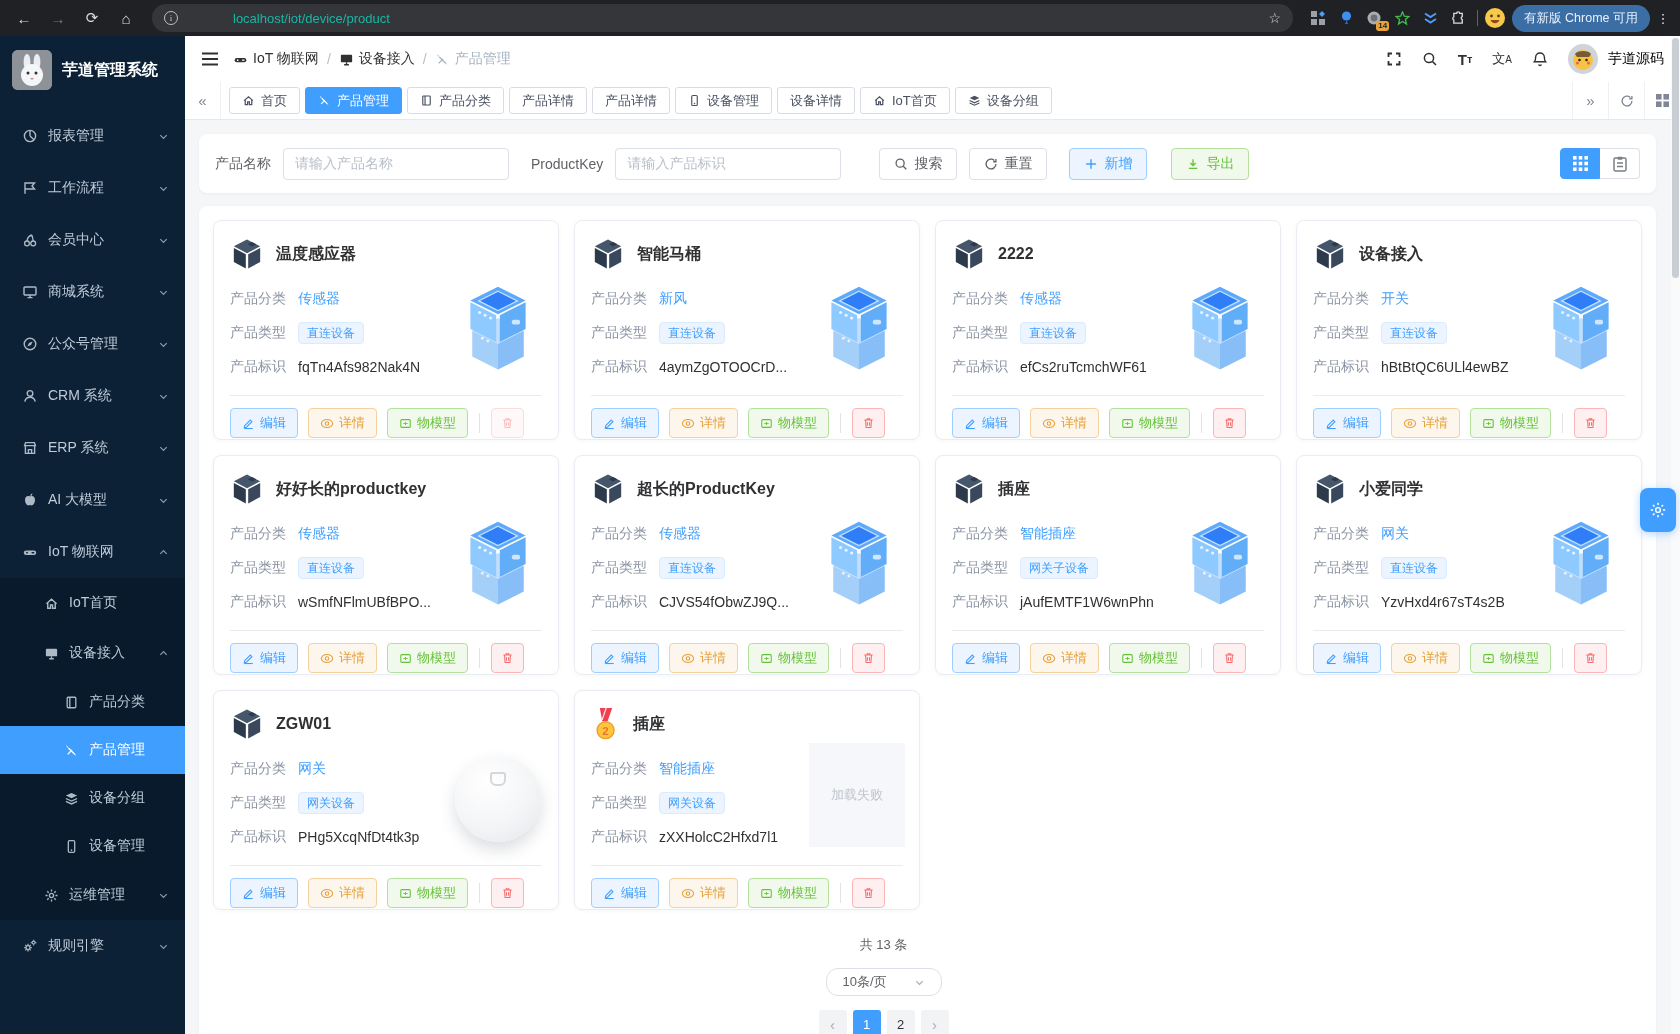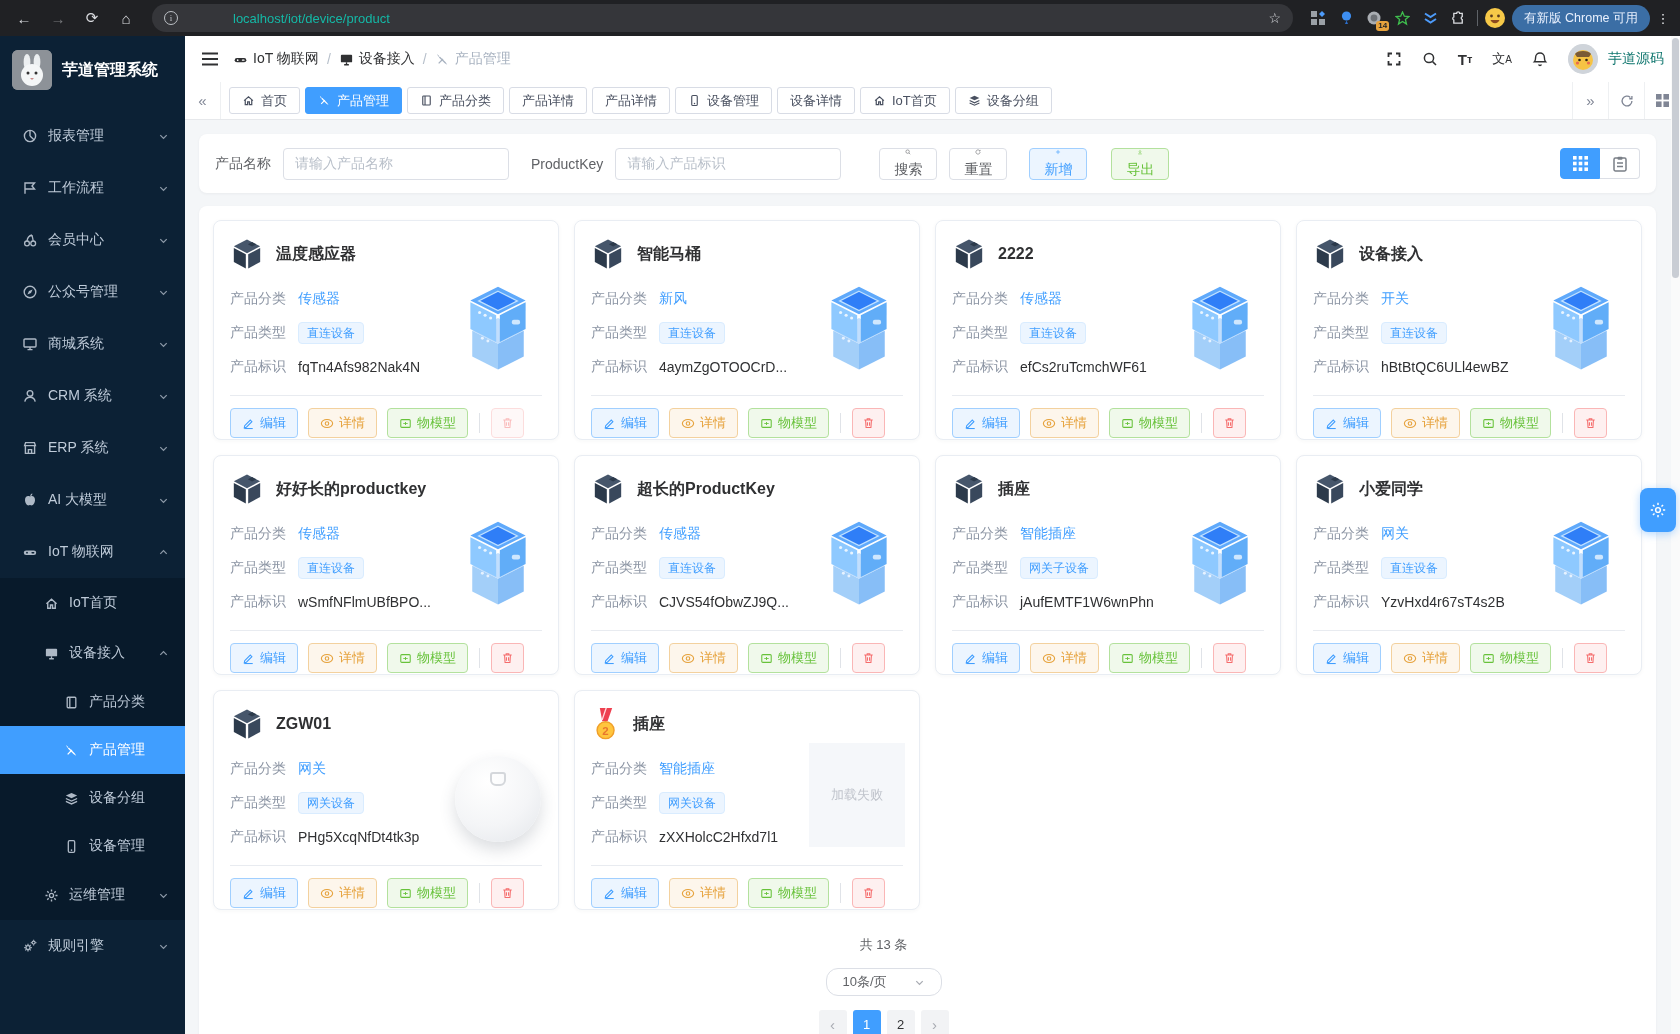--- a/index.html
+++ b/index.html
@@ -46,38 +46,38 @@
   .hdr { height:46px; background:#fff; display:flex; align-items:center; padding:0 16px; gap:14px; }
   .hamb { color:#303133; }
   .crumbs { display:flex; align-items:center; gap:8px; font-size:14px; color:#303133; flex:1; }
   .crumb { display:flex; align-items:center; gap:5px; }
   .crumb .mi { color:#303133; }
   .crumb.muted, .crumb.muted .mi { color:#a8b2c0; }
   .crumb-sep { color:#b6bfca; }
   .hicons { display:flex; align-items:center; gap:20px; color:#5a5e66; }
   .hicon { display:flex; align-items:center; justify-content:center; }
   .havatar { width:30px; height:30px; border-radius:50%; overflow:hidden; background:#d9dce1; }
-  .huser { font-size:14px; color:#0f766e; margin-left:-10px; }
+  .huser { font-size:14px; color:#000000; margin-left:-10px; }
 
   .tabbar { height:38px; background:#fff; border-bottom:1px solid #e6e8eb; display:flex; align-items:center; }
   .tab-side { width:36px; height:100%; display:flex; align-items:center; justify-content:center; color:#808695; font-size:15px; border-right:1px solid #eef0f2; flex:0 0 auto; }
   .tab-side.r { border-right:none; border-left:1px solid #eef0f2; }
   .tabs { flex:1; display:flex; align-items:center; gap:5px; padding:0 8px; overflow:hidden; }
   .tab { height:27px; display:flex; align-items:center; gap:6px; padding:0 12px; border:1px solid #d8dce5; border-radius:3px; background:#fff; font-size:13px; color:#495060; white-space:nowrap; cursor:pointer; }
   .tab .mi { color:#495060; }
   .tab.active { background:#409eff; border-color:#409eff; color:#fff; }
   .tab.active .mi { color:#fff; }
 
   .content { flex:1; display:flex; flex-direction:column; overflow:hidden; padding:14px 24px 0 14px; }
 
   .filterbar { background:#fff; border-radius:8px; box-shadow:0 1px 3px rgba(31,45,61,.05); height:59px; display:flex; align-items:center; padding:0 16px; gap:12px; flex:0 0 auto; }
   .flabel { font-size:14px; color:#606266; white-space:nowrap; }
   .finput { width:226px; height:32px; border:1px solid #dcdfe6; border-radius:4px; padding:0 11px; font-size:14px; color:#303133; font-family:Liberation Mono, monospace; }
   .finput::placeholder { color:#b8bfc9; }
-  .btn { height:32px; display:inline-flex; align-items:center; gap:6px; padding:0 14px; border:1px solid #dcdfe6; border-radius:4px; background:#fff; font-size:14px; color:#606266; cursor:pointer; font-family:inherit; white-space:nowrap;flex-direction:column; }
+  .btn { height:32px; display:inline-flex; align-items:center; gap:6px; padding:0 14px; border:1px solid #dcdfe6; border-radius:4px; background:#fff; font-size:14px; color:#606266; cursor:pointer; font-family:inherit; white-space:nowrap; }
   .btn-add { background:#ecf5ff; border-color:#a0cfff; color:#409eff; margin-left:10px; }
   .btn-export { background:#f0f9eb; border-color:#b3e19d; color:#67c23a; margin-left:12px; }
   .view-toggle { margin-left:auto; display:flex; }
   .vbtn { width:40px; height:31px; border:1px solid #dcdfe6; background:#fff; display:flex; align-items:center; justify-content:center; color:#7a7f87; cursor:pointer; }
   .vbtn:first-child { border-radius:4px 0 0 4px; }
   .vbtn:last-child { border-radius:0 4px 4px 0; border-left:none; }
   .vbtn.active { background:#409eff; border-color:#409eff; color:#fff; }
 
   .panel { margin-top:13px; background:#fff; border-radius:8px 8px 0 0; box-shadow:0 1px 3px rgba(31,45,61,.05); flex:1; display:flex; flex-direction:column; padding:14px 14px 16px; overflow:hidden; }
   .grid { display:grid; grid-template-columns:repeat(4,1fr); gap:15px; }
@@ -237,39 +237,39 @@
         <span class="mlabel">会员中心</span>
         <span class="chev">
             <svg width="11" height="11" viewBox="0 0 12 12">
               <path d="M2.5 4.5 6 8l3.5-3.5" fill="none" stroke="currentColor" stroke-width="1.4"></path>
             </svg>
           </span>
       </div>
       <div class="mitem">
         <span class="mi">
             <svg width="16" height="16" viewBox="0 0 16 16">
-              <circle cx="8" cy="8" r="5.8" fill="none" stroke="currentColor" stroke-width="1.4"></circle>
-              <path d="M10.6 5.4 9 9l-3.6 1.6L7 7z" fill="currentColor"></path>
-            </svg>
-          </span>
-        <span class="mlabel">公众号管理</span>
+              <rect x="2" y="3" width="12" height="8" rx="1" fill="none" stroke="currentColor" stroke-width="1.4"></rect>
+              <path d="M5.5 13.6h5M8 11v2.6" stroke="currentColor" stroke-width="1.4" fill="none"></path>
+            </svg>
+          </span>
+        <span class="mlabel">商城系统</span>
         <span class="chev">
             <svg width="11" height="11" viewBox="0 0 12 12">
               <path d="M2.5 4.5 6 8l3.5-3.5" fill="none" stroke="currentColor" stroke-width="1.4"></path>
             </svg>
           </span>
       </div>
       <div class="mitem">
         <span class="mi">
             <svg width="16" height="16" viewBox="0 0 16 16">
-              <rect x="2" y="3" width="12" height="8" rx="1" fill="none" stroke="currentColor" stroke-width="1.4"></rect>
-              <path d="M5.5 13.6h5M8 11v2.6" stroke="currentColor" stroke-width="1.4" fill="none"></path>
-            </svg>
-          </span>
-        <span class="mlabel">商城系统</span>
+              <circle cx="8" cy="8" r="5.8" fill="none" stroke="currentColor" stroke-width="1.4"></circle>
+              <path d="M10.6 5.4 9 9l-3.6 1.6L7 7z" fill="currentColor"></path>
+            </svg>
+          </span>
+        <span class="mlabel">公众号管理</span>
         <span class="chev">
             <svg width="11" height="11" viewBox="0 0 12 12">
               <path d="M2.5 4.5 6 8l3.5-3.5" fill="none" stroke="currentColor" stroke-width="1.4"></path>
             </svg>
           </span>
       </div>
       <div class="mitem">
         <span class="mi">
             <svg width="16" height="16" viewBox="0 0 16 16">
               <circle cx="8" cy="5.4" r="2.8" fill="none" stroke="currentColor" stroke-width="1.4"></circle>

